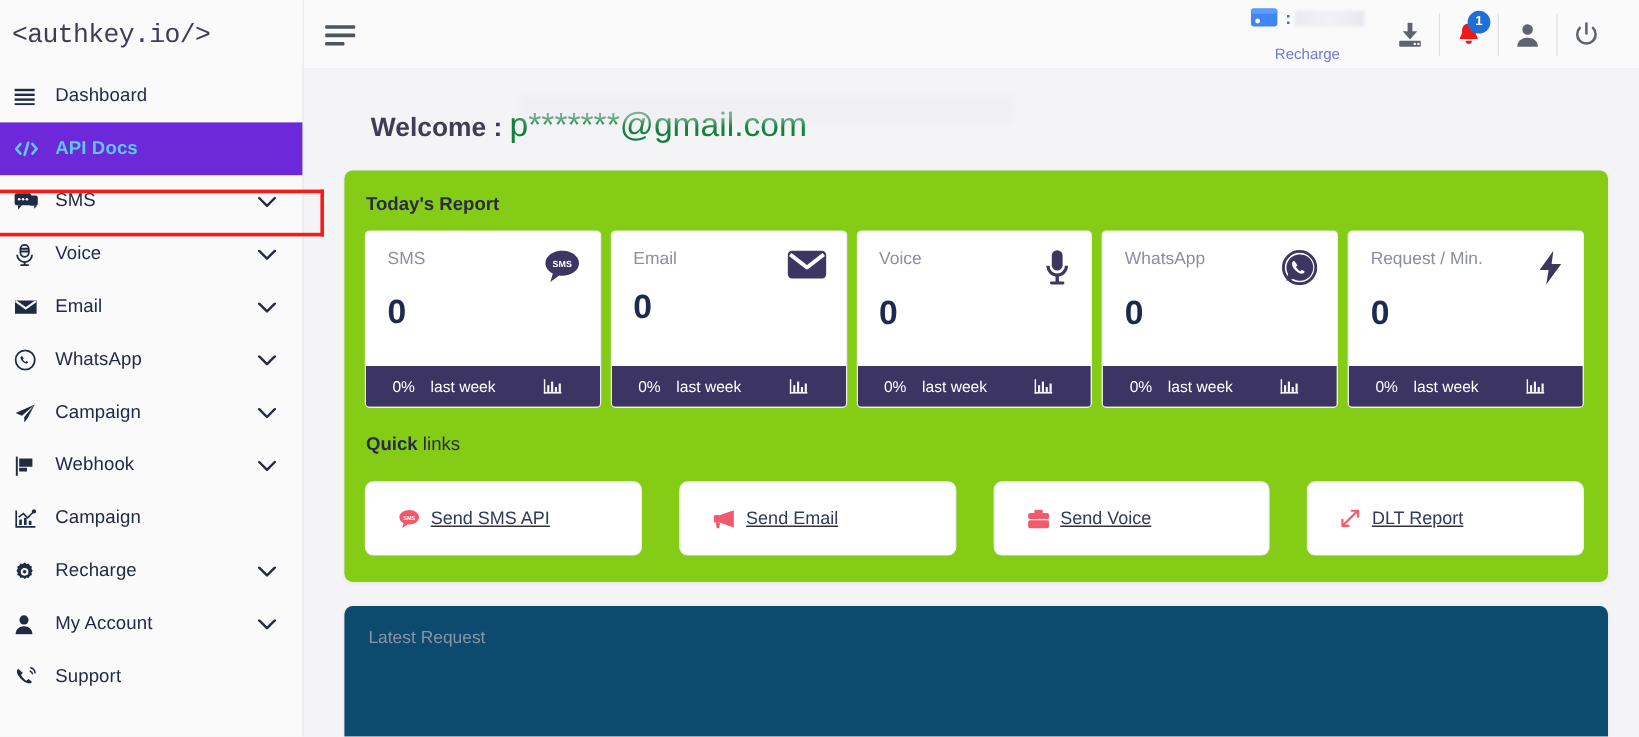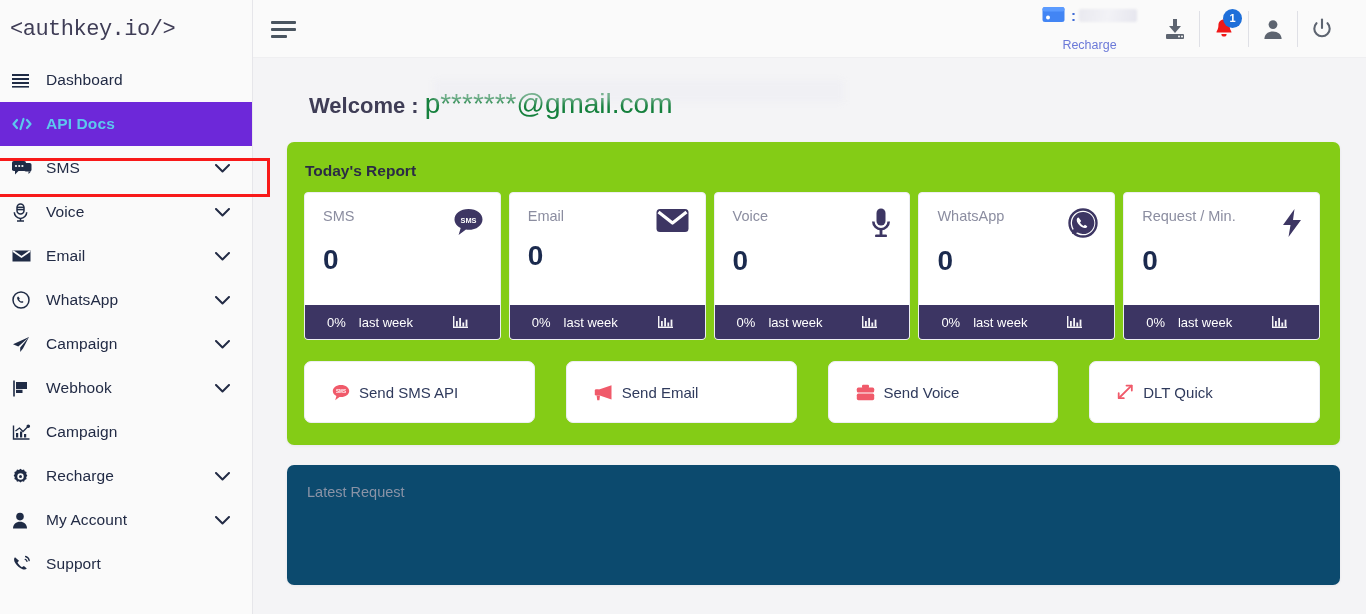--- a/index.html
+++ b/index.html
@@ -146,21 +146,21 @@
   .stat-ico { color: #3d3663; }
   .stat-val { font-size: 28px; font-weight: bold; color: #1b2a4e; margin-top: 7px; letter-spacing: -0.5px; }
   .stat-foot {
     background: #3c3563; color: #fff; height: 34px;
     display: flex; align-items: center; gap: 13px;
     padding: 0 14px 0 22px; font-size: 13px;
   }
   .stat-foot .pct { font-weight: 400; }
   .stat-foot .chart-ico { margin-left: auto; margin-right: 18px; opacity: .95; }
 
-  .quick { display: flex; gap: 31px; margin-top: 21px; }
+  .quick { display: flex; gap: 31px; margin-top: 21px; text-decoration: underline; }
   .qlink {
     flex: 1; height: 62px; border: 1px solid #eceef3; border-radius: 7px;
     display: flex; align-items: center; gap: 9px;
     padding-left: 27px; cursor: pointer; background: #fff;
     font-size: 15px; color: #2f3a5c;
   }
   .qlink .qico { color: #f05a6a; display: flex; align-items: center; }
 
   .latest {
     background: #0c4a6e; border-radius: 7px;
@@ -636,20 +636,23 @@
                   <rect x="9.4" y="7.5" width="1.8" height="4.1"></rect>
                       <rect x="12.6" y="4.6" width="1.8" height="7"></rect>
                 </g>
                   </svg>
               </span>
             </div>
           </div>
 
         </div>
 
+        <div class="sec-title" style="margin-top:22px">
+          <span>Quick</span><span class="light"> links</span>
+        </div>
 
         <div class="quick">
 
           <div class="qlink">
             <span class="qico">
               <svg width="18" height="17" viewBox="0 0 18 17">
                 <path d="M9 1 C4.3 1 .8 3.7 .8 7.1 C.8 9.2 2.2 11 4.4 12.1 L3.2 16.2 L7.5 13 C8 13.1 8.5 13.1 9 13.1 C13.7 13.1 17.2 10.5 17.2 7.1 C17.2 3.7 13.7 1 9 1 Z" fill="#f05a6a"></path>
                 <text x="9" y="9" font-family="Liberation Sans, sans-serif" font-size="4.6" font-weight="bold" fill="#ffffff" text-anchor="middle">SMS</text>
               </svg>
             </span>
@@ -685,21 +688,21 @@
           <div class="qlink">
             <span class="qico">
               <svg width="17" height="16" viewBox="0 0 17 16">
                   <g fill="none" stroke="#f05a6a" stroke-width="1.8" stroke-linecap="round" stroke-linejoin="round">
                 <line x1="2" y1="14" x2="14.5" y2="1.6"></line>
                 <polyline points="9.5,1.6 14.8,1.6 14.8,6.6"></polyline>
                 <polyline points="6.8,14.2 1.7,14.2 1.7,9.2"></polyline>
               </g>
                 </svg>
             </span>
-            <span>DLT Quick</span>
+            <span>DLT Report</span>
           </div>
 
         </div>
       </div>
 
       <div class="latest">
         <div class="latest-title">Latest Request</div>
       </div>
 
     </div>

